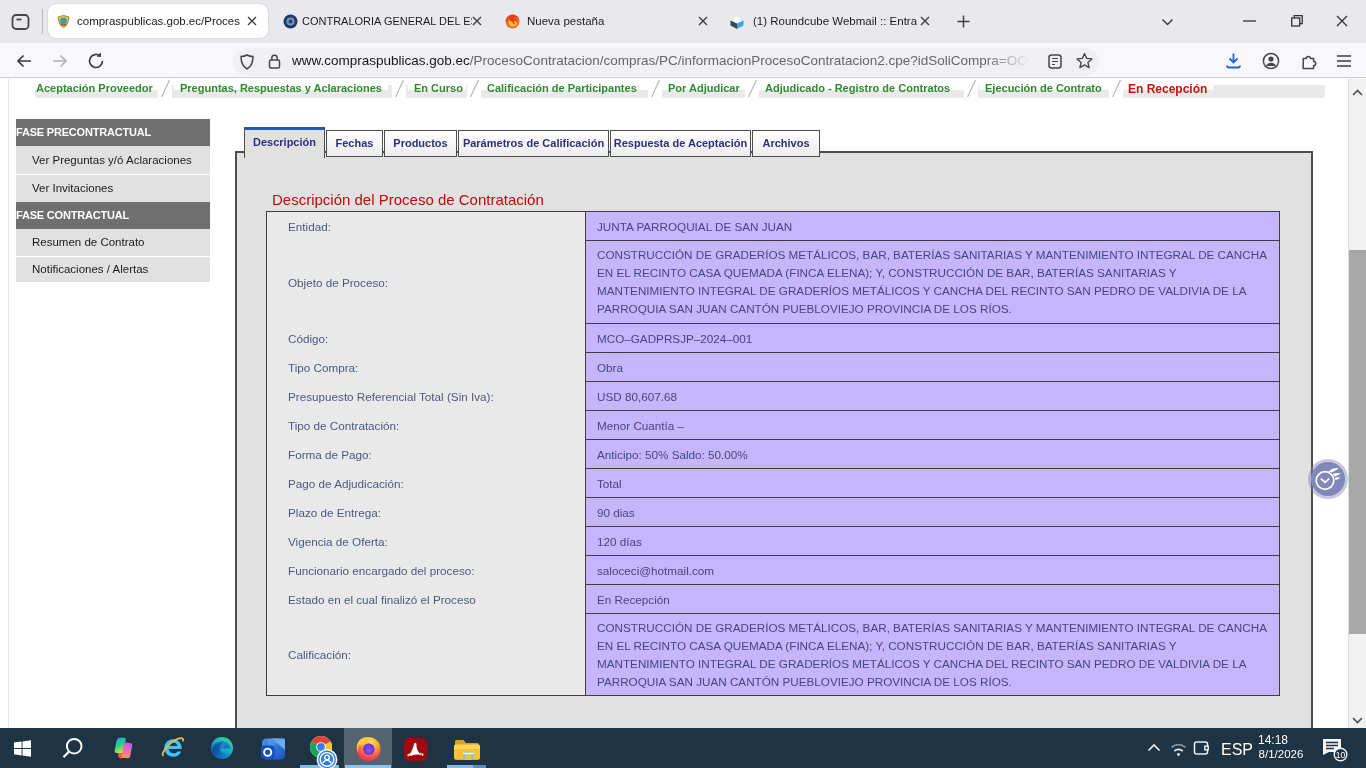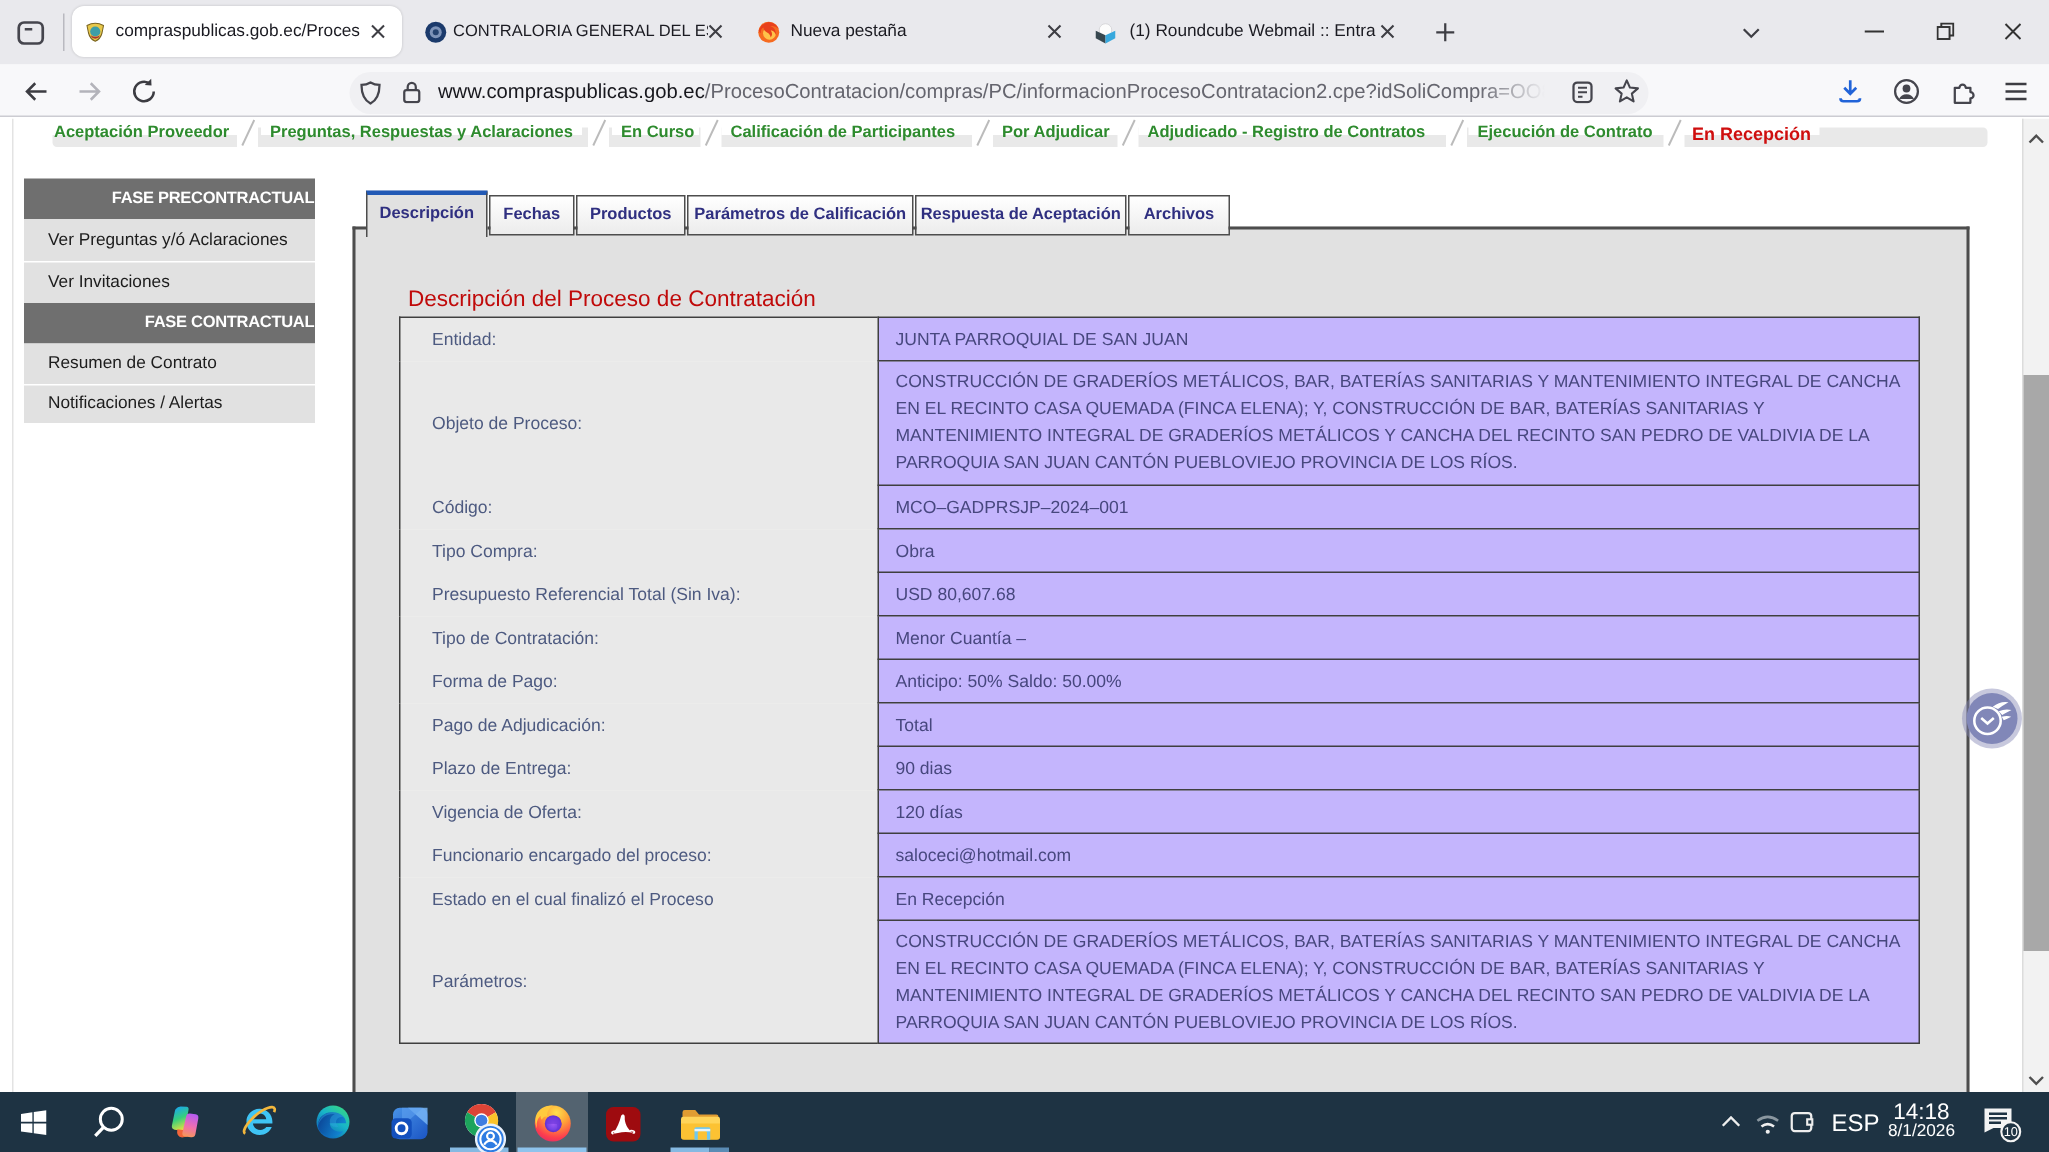--- a/index.html
+++ b/index.html
@@ -19,21 +19,21 @@
 
 #page { position:absolute; left:0; top:79px; width:1366px; height:649px; background:#fff; overflow:hidden; }
 
 
 #bband { position:absolute; left:35px; top:6px; width:1290px; height:13px; background:#e9e9e9; border-radius:3px; z-index:0; }
 .bpill { position:absolute; top:0; height:11px; background:#fff; z-index:1; }
 .bc { position:absolute; top:3px; font-size:11px; font-weight:bold; color:#2e8b2e; white-space:nowrap; z-index:2; }
 .bsl { position:absolute; top:0; width:14px; height:19px; background:#fff; z-index:1; }
 
 
-.sbhead { position:absolute; left:16px; width:193.5px; height:27px; background:#6f6f6f; color:#fff; font-weight:bold; font-size:11px; letter-spacing:-0.2px; text-align:right; line-height:27px; }
+.sbhead { position:absolute; left:16px; width:193.5px; height:27px; background:#6f6f6f; color:#fff; font-weight:bold; font-size:11px; letter-spacing:-0.2px; text-align:left; line-height:27px; }
 .sbitem { position:absolute; left:16px; width:193.5px; height:27px; background:#e1e1e1; color:#1c1c1c; font-size:11.5px; white-space:nowrap; line-height:27px; padding-left:16px; }
 
 
 .jtab { position:absolute; top:50.5px; height:27px; background:linear-gradient(#ffffff,#ececec); border:1px solid #4d4d4d; color:#2f2f80; font-weight:bold; font-size:11px; white-space:nowrap; text-align:center; line-height:25px; }
 #jtab-active { position:absolute; left:244px; top:48px; width:81px; height:30.5px; background:#e1e1e1; border:1px solid #4d4d4d; border-bottom:none; border-top:3px solid #2259b5; color:#2f2f80; font-weight:bold; font-size:11px; white-space:nowrap; text-align:center; line-height:25px; z-index:3; }
 
 
 #cbox { position:absolute; left:234.5px; top:71.5px; width:1078.5px; height:577.5px; background:#e1e1e1; border:2px solid #4d4d4d; border-bottom:none; }
 #ctitle { position:absolute; left:272px; top:112px; font-size:15px; color:#c00a0a; }
 table#dt { position:absolute; left:266px; top:132px; border-collapse:collapse; table-layout:fixed; width:1014px; background:#f2f2f1; }
@@ -280,21 +280,21 @@
           </tr>
       <tr style="height:29px">
             <td class="l">Funcionario encargado del proceso:</td>
             <td class="v">saloceci@hotmail.com</td>
           </tr>
       <tr style="height:29px">
             <td class="l">Estado en el cual finalizó el Proceso</td>
             <td class="v">En Recepción</td>
           </tr>
       <tr style="height:82px">
-            <td class="l">Parámetros:</td>
+            <td class="l">Calificación:</td>
             <td class="v" style="line-height:18px">CONSTRUCCIÓN DE GRADERÍOS METÁLICOS, BAR, BATERÍAS SANITARIAS Y MANTENIMIENTO INTEGRAL DE CANCHA<br>EN EL RECINTO CASA QUEMADA (FINCA ELENA); Y, CONSTRUCCIÓN DE BAR, BATERÍAS SANITARIAS Y<br>MANTENIMIENTO INTEGRAL DE GRADERÍOS METÁLICOS Y CANCHA DEL RECINTO SAN PEDRO DE VALDIVIA DE LA<br>PARROQUIA SAN JUAN CANTÓN PUEBLOVIEJO PROVINCIA DE LOS RÍOS.</td>
           </tr>
     </tbody>
       </table>
 
     <div class="abs" style="left:1308px;top:380px;width:40px;height:40px;border-radius:50%;background:rgba(130,134,180,.45)"></div>
     <div class="abs" style="left:1311px;top:383px;width:34px;height:34px;border-radius:50%;background:#8187b8"></div>
     <svg class="abs" style="left:1312px;top:384px" width="32" height="32" viewBox="0 0 32 32">
       <circle cx="13" cy="17.5" r="8.8" fill="none" stroke="#fff" stroke-width="1.7"></circle>
       <path d="M8.8 15.7 L13 19.3 L17.2 15.7" fill="none" stroke="#fff" stroke-width="1.7"></path>
@@ -443,21 +443,21 @@
     <path d="M9.5 14.5 m-1.4 0 a1.4 1.4 0 1 0 2.8 0 a1.4 1.4 0 1 0 -2.8 0" fill="#eee"></path>
     <path d="M5.3 11 Q9.5 7.8 13.7 11" fill="none" stroke="#eee" stroke-width="1.7"></path>
     <path d="M2.6 7.2 Q9.5 2 16.4 7.2" fill="none" stroke="#8a97a0" stroke-width="1.7"></path>
     <path d="M0.8 3.4 Q9.5 -3 18.2 3.4" fill="none" stroke="#8a97a0" stroke-width="1.7" opacity="0"></path>
   </svg>
   <svg class="abs" style="left:1193px;top:740px" width="17" height="16" viewBox="0 0 17 16">
     <rect x="1.5" y="2" width="13" height="12" rx="2" fill="none" stroke="#eee" stroke-width="1.5"></rect>
     <rect x="11.8" y="6.2" width="3.4" height="3.6" fill="#1e3343" stroke="#eee" stroke-width="1.4"></rect>
   </svg>
   <div class="tbtxt" style="left:1221px;top:741px;font-size:16px">ESP</div>
-  <div class="tbtxt" style="left:1258px;top:733px;width:46px;text-align:center;font-size:15px">14:18</div>
+  <div class="tbtxt" style="left:1258px;top:733px;width:46px;font-size:12px">14:18</div>
   <div class="tbtxt" style="left:1252px;top:748px;width:58px;text-align:center;font-size:11.5px">8/1/2026</div>
   <svg class="abs" style="left:1322px;top:738px" width="26" height="24" viewBox="0 0 26 24">
     <path d="M1 1 H19 V14 H7 L1 17 Z" fill="#f4f4f4"></path>
     <path d="M4 4.5 H16 M4 7.5 H16 M4 10.5 H12" stroke="#1e3343" stroke-width="1.6"></path>
     <circle cx="18.5" cy="16.5" r="6.3" fill="#1e3343" stroke="#f4f4f4" stroke-width="1.4"></circle>
     <text x="18.5" y="19.5" font-size="8.5" fill="#fff" text-anchor="middle" font-family="Liberation Sans">10</text>
   </svg>
 </div>
 
 </body></html>

